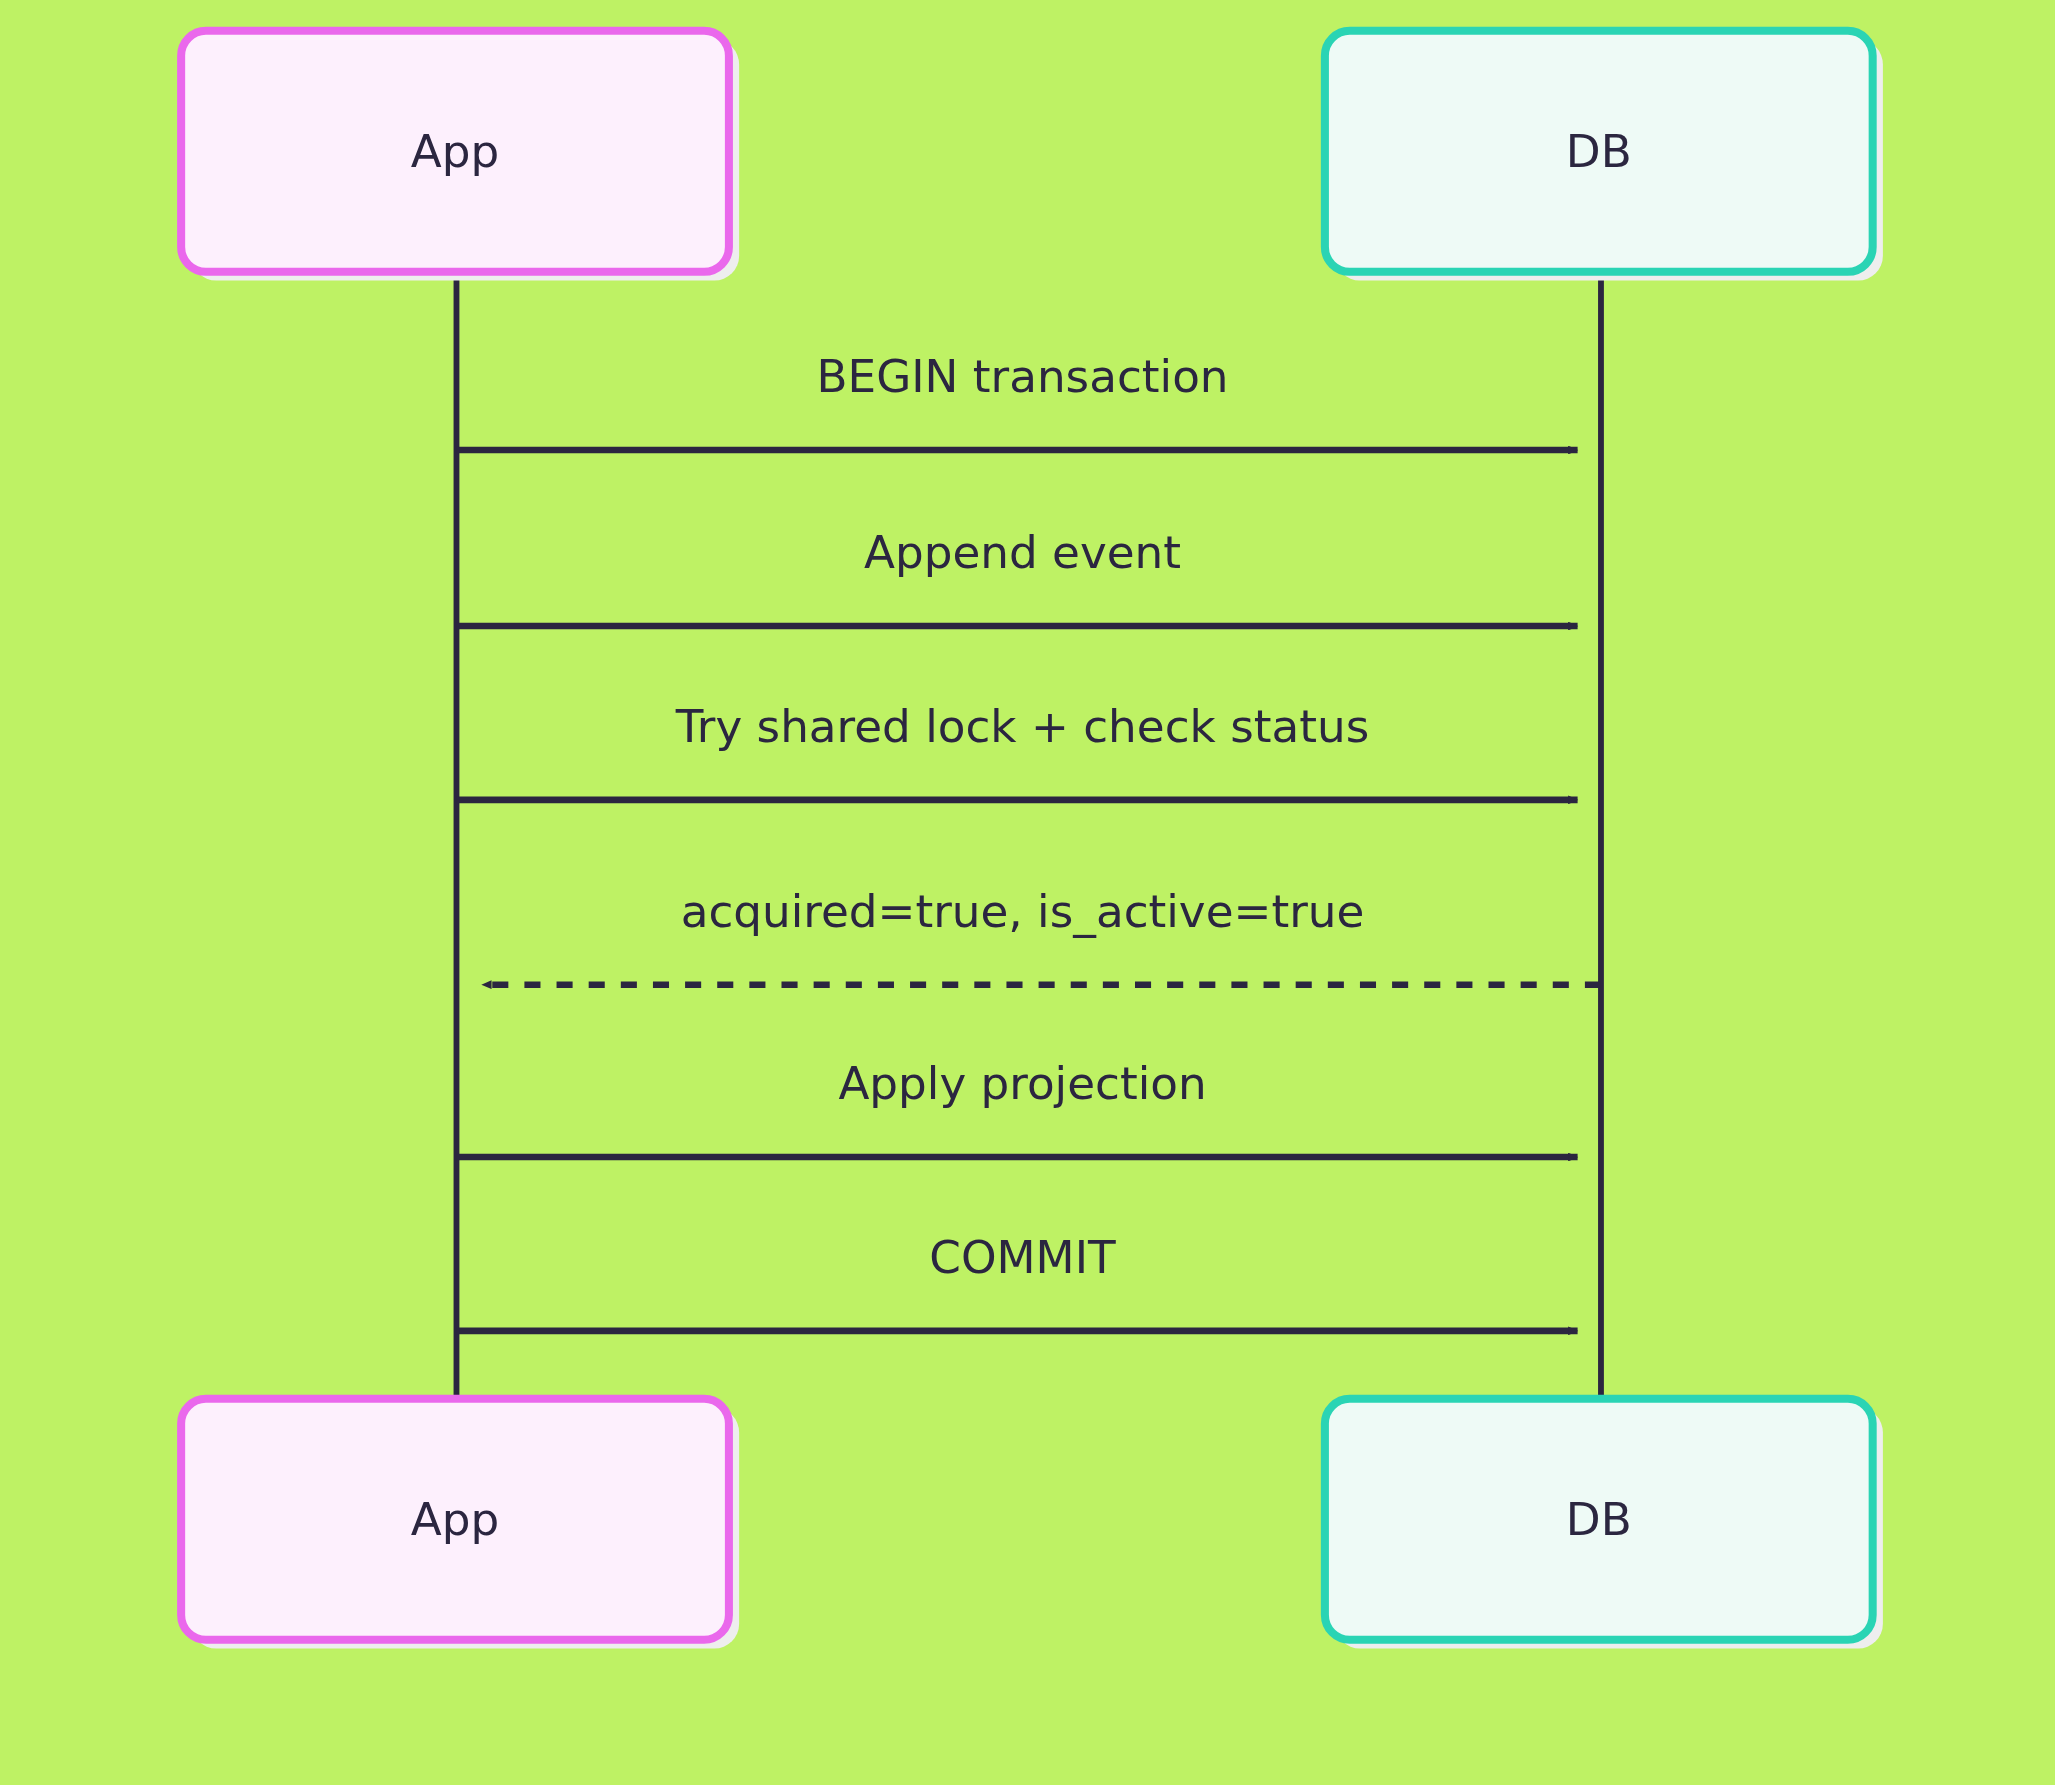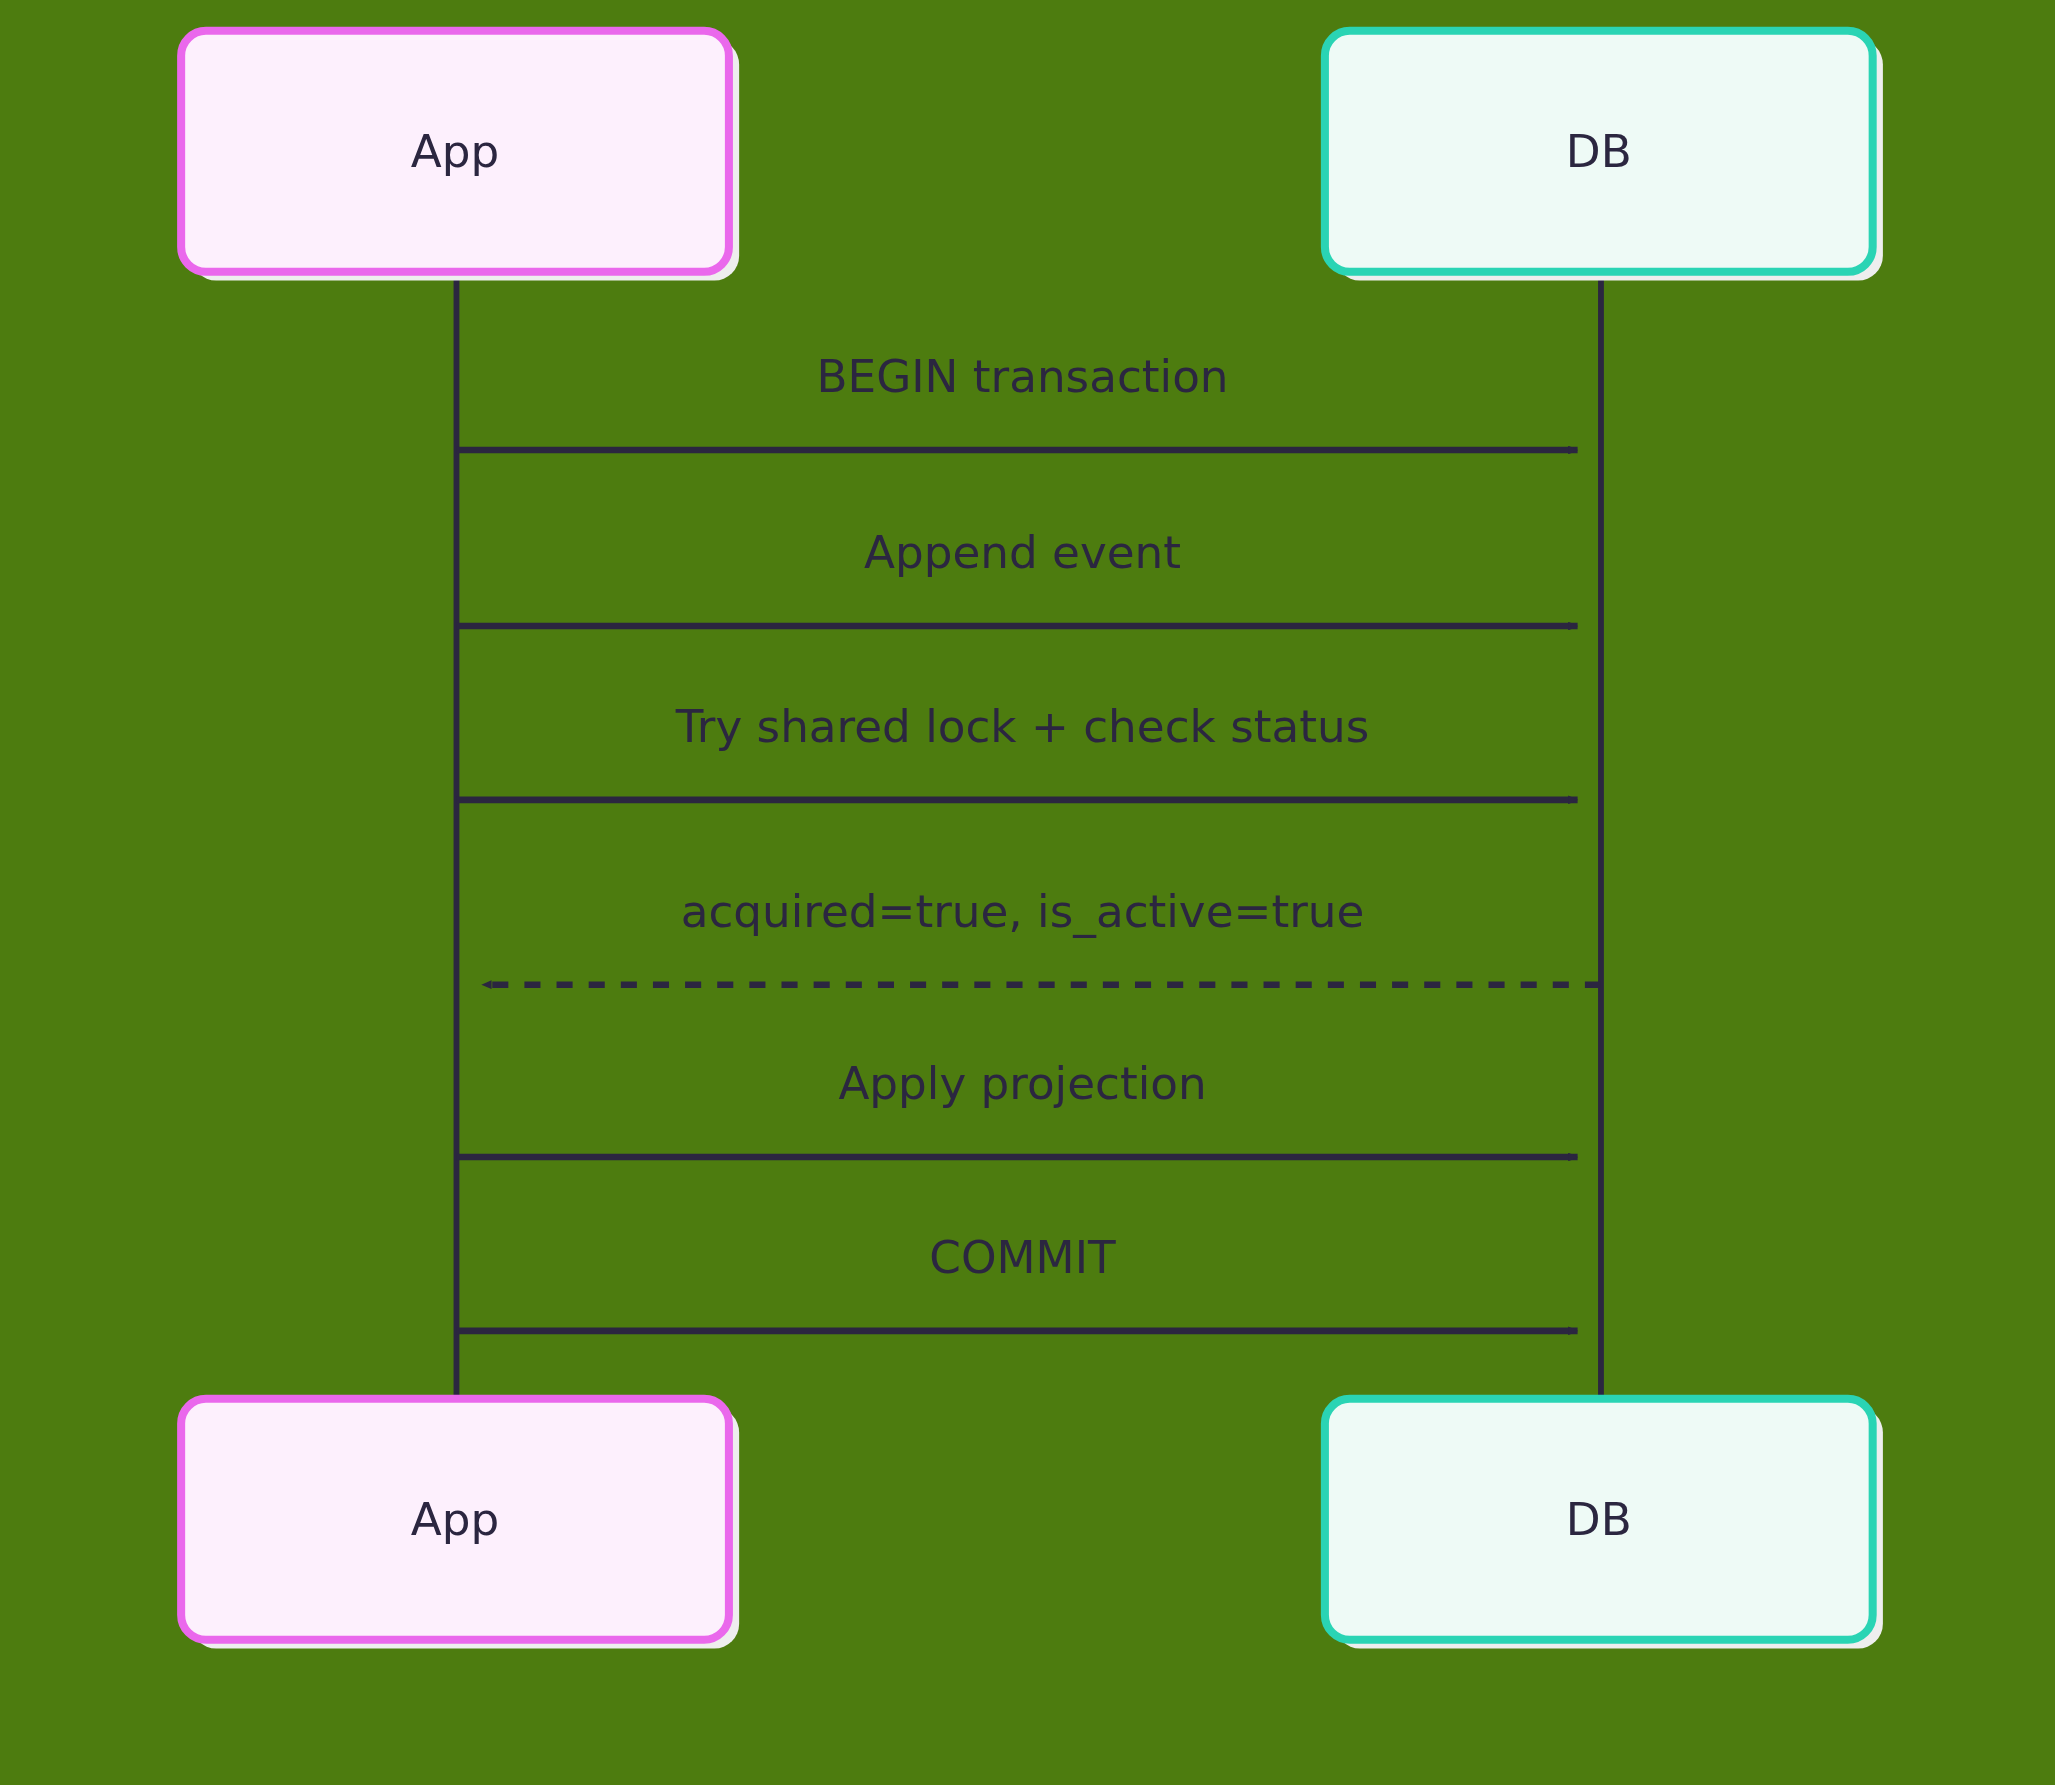--- a/index.html
+++ b/index.html
@@ -8,21 +8,21 @@
     padding: 0;
     background: #ffffff;
   }
   body {
     font-family: "DejaVu Sans", sans-serif;
   }
   #canvas {
     position: relative;
     width: 2056px;
     height: 1786px;
-    background: #4d7c0f;
+    background: #bef264;
     overflow: hidden;
   }
   svg.diagram {
     position: absolute;
     top: 0;
     left: 0;
     width: 2056px;
     height: 1786px;
     display: block;
   }

